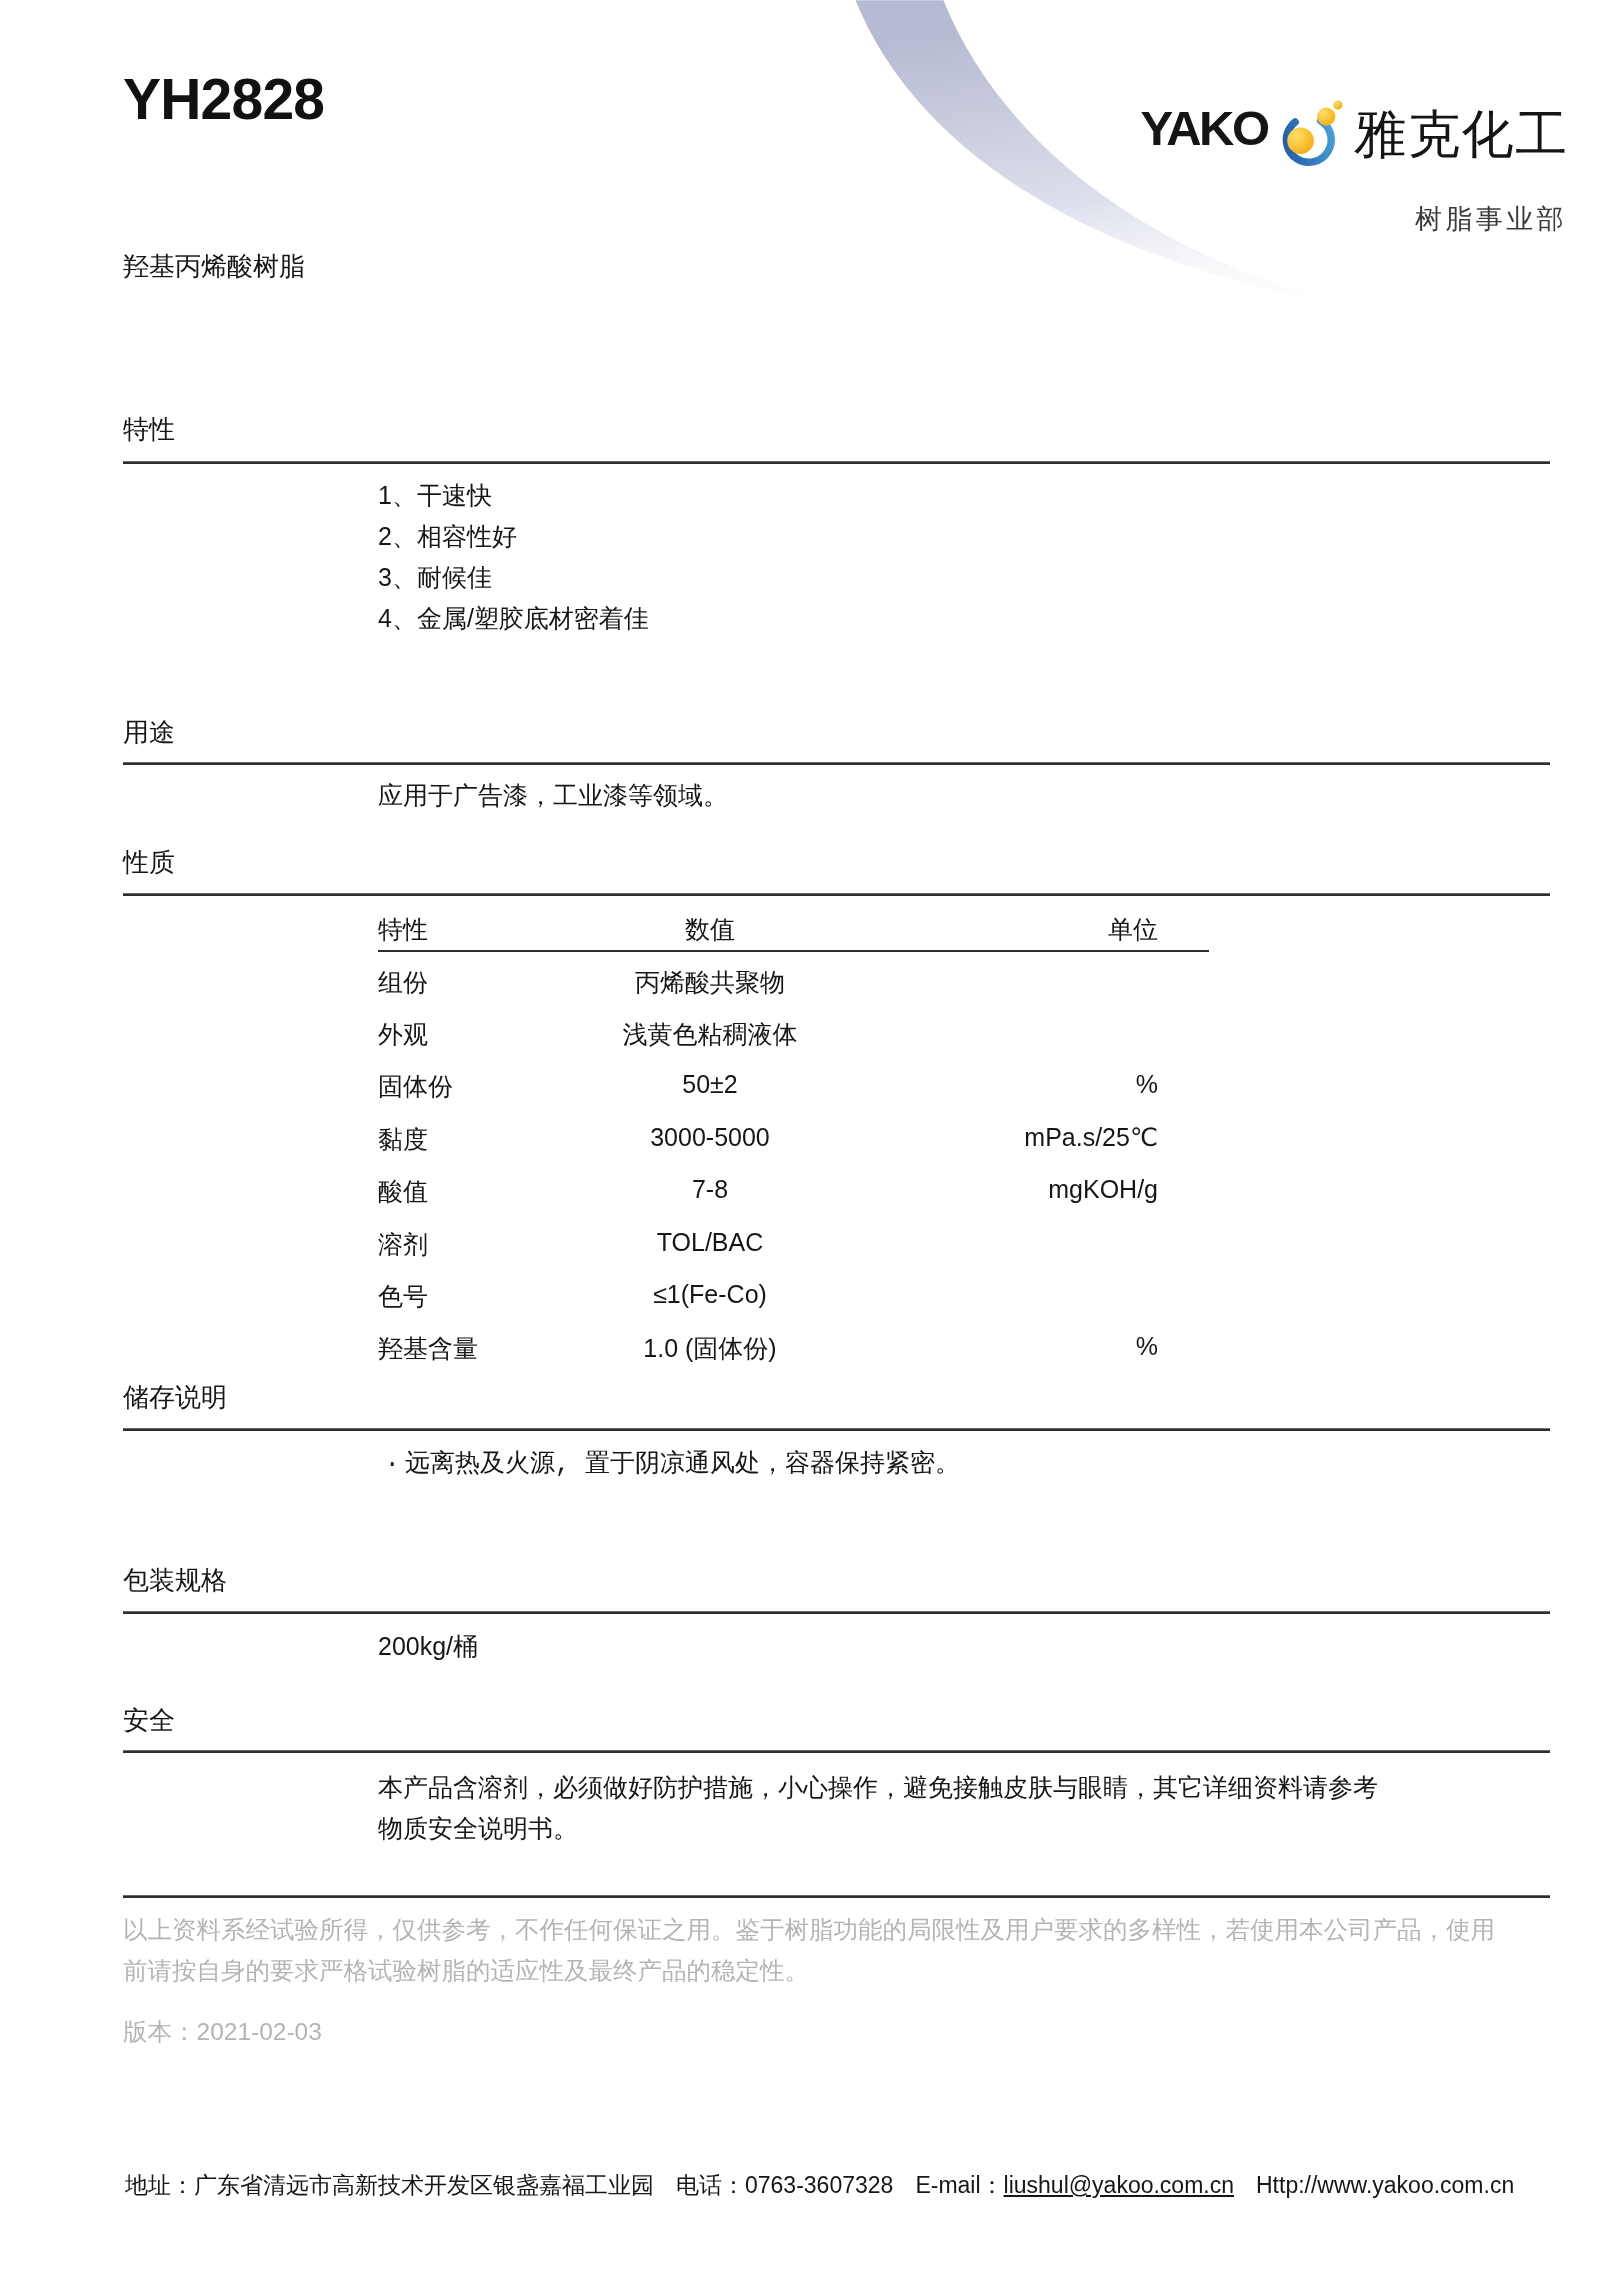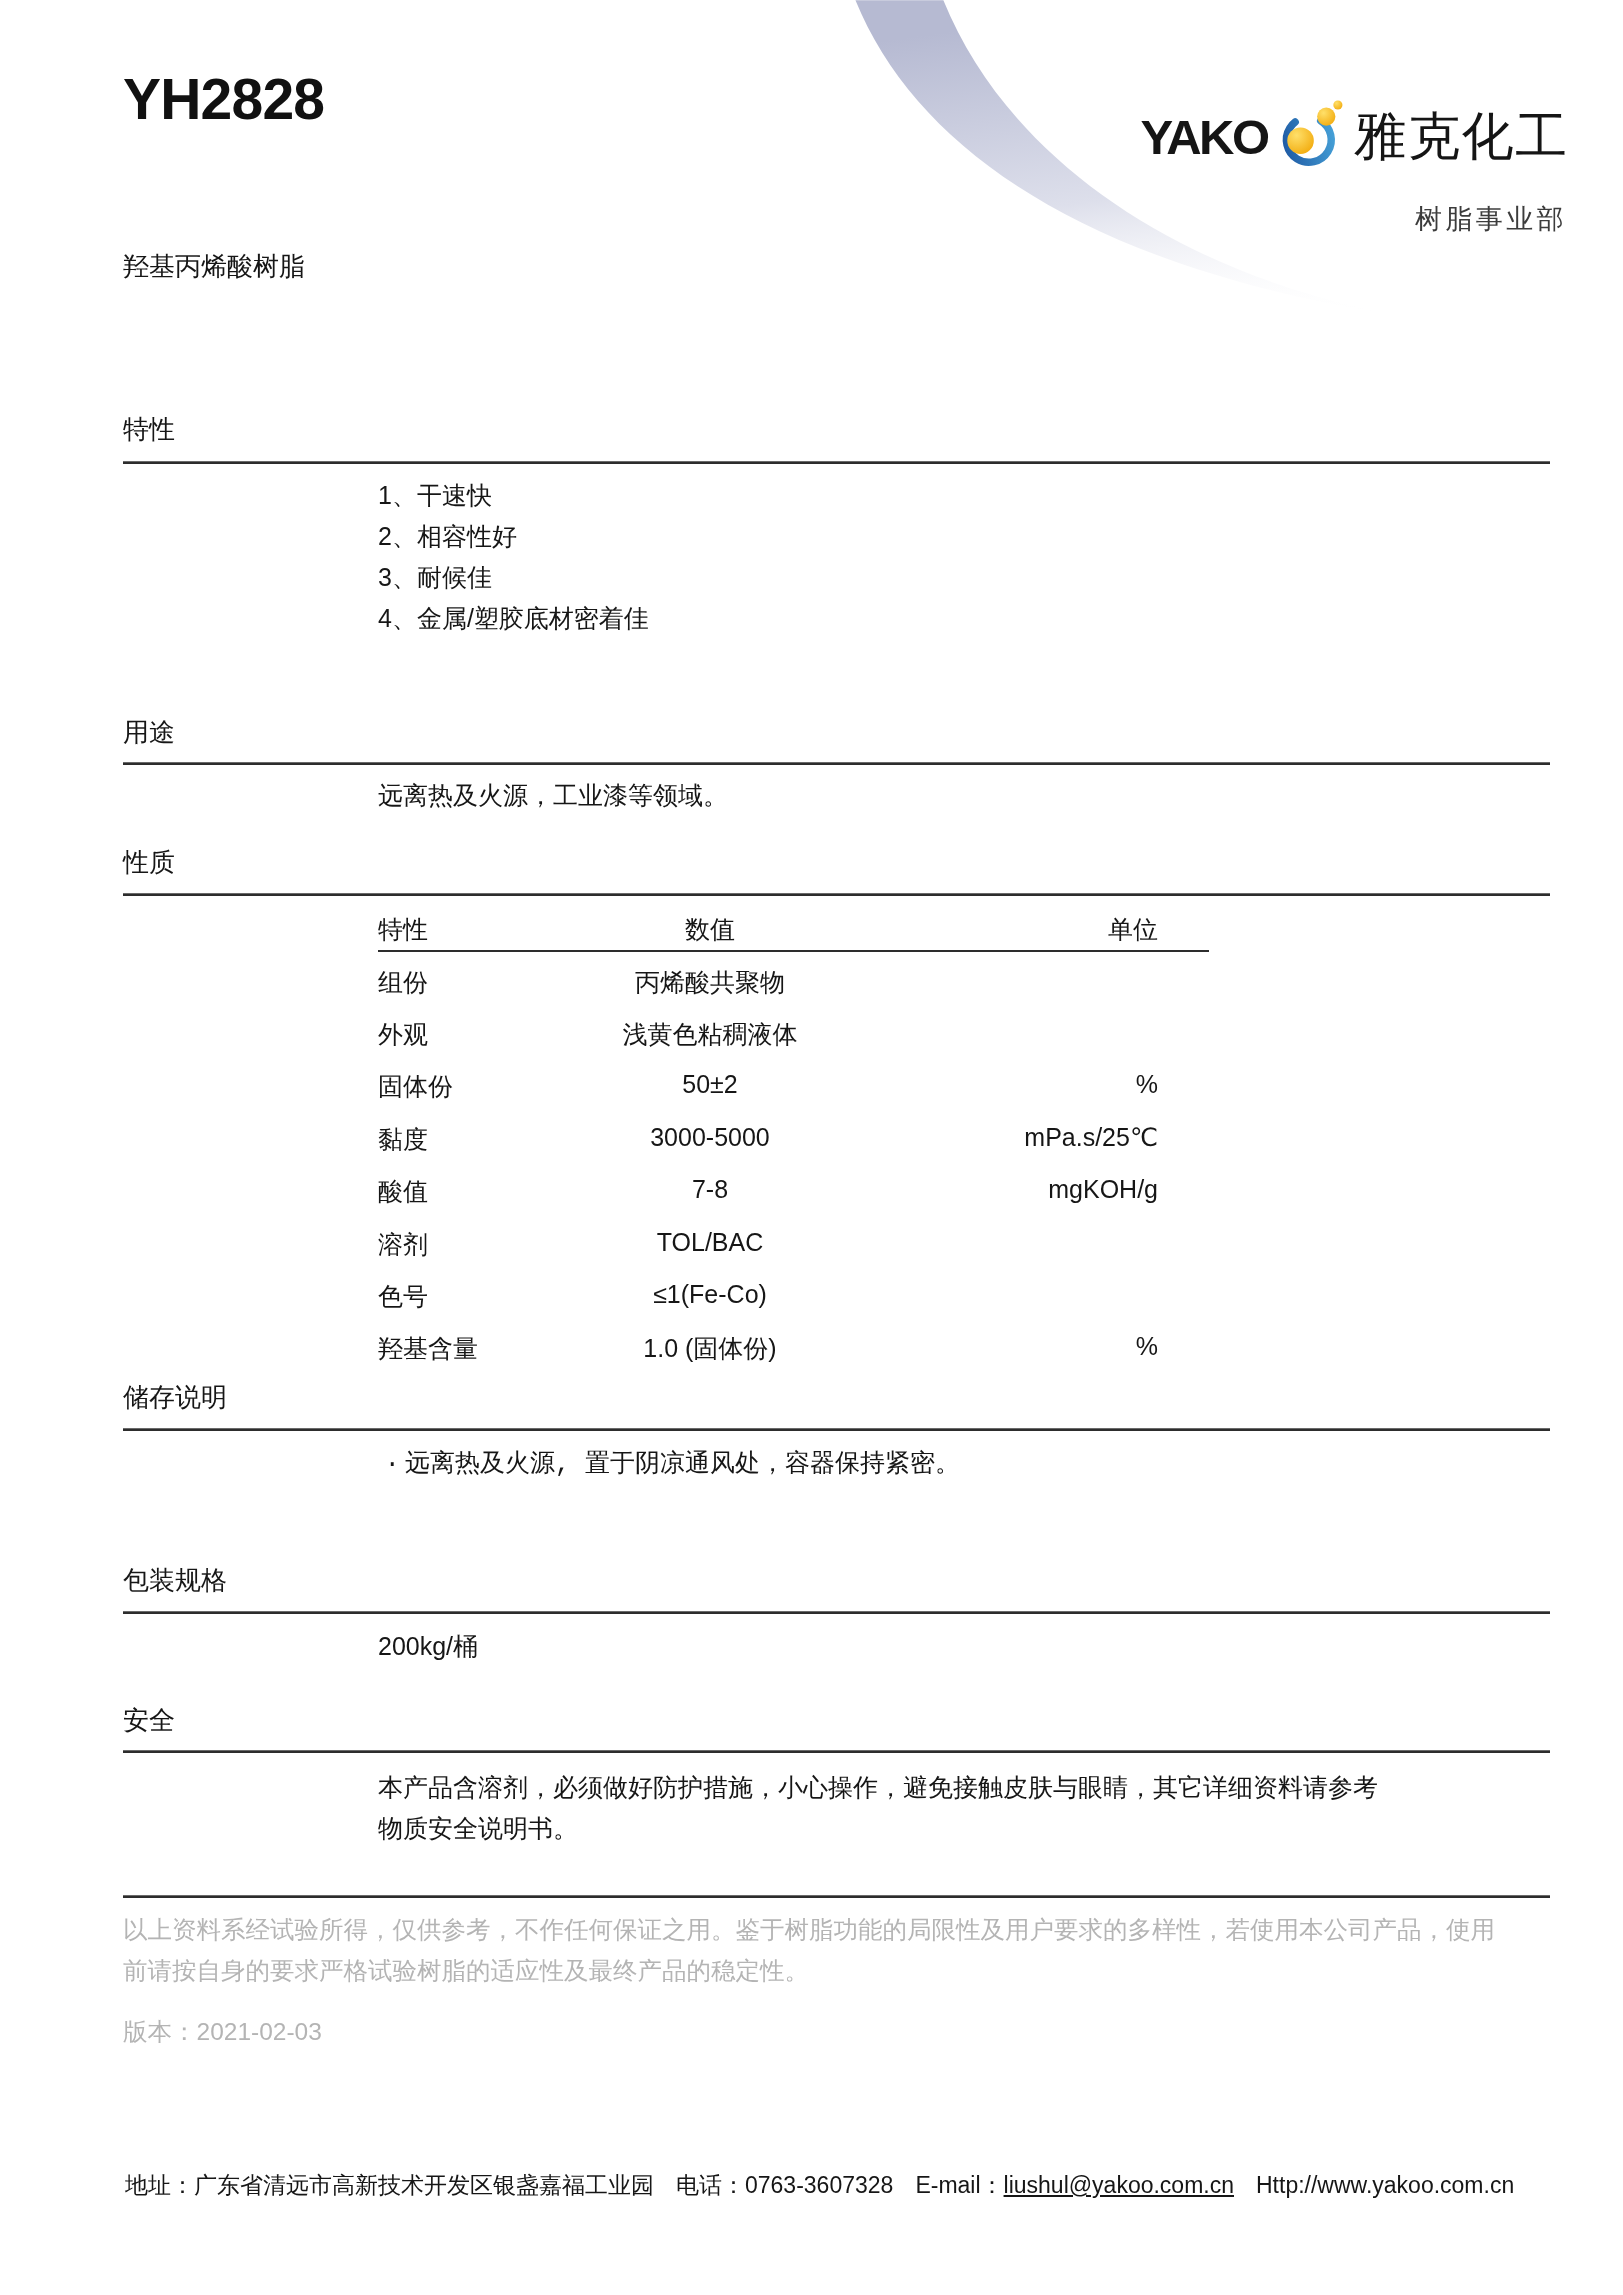--- a/index.html
+++ b/index.html
@@ -14,21 +14,21 @@
     padding-left:44px;
   }
   .swoosh{position:absolute;top:0;left:0;pointer-events:none;}
   .title{
     position:absolute;left:123px;top:66px;
     font-size:57px;font-weight:700;letter-spacing:-0.8px;color:#111;
   }
   .subtitle{position:absolute;left:123px;top:249px;font-size:26px;color:#161616;}
   .logo-row{
     position:absolute;top:100px;right:98px;
-    display:flex;align-items:center;gap:6.8px;height:73px;
+    display:flex;align-items:flex-start;gap:6.8px;height:73px;
   }
   .logo-yako{font-size:49px;font-weight:900;letter-spacing:-2.5px;color:#151515;}
   .logo-company{font-size:52px;font-weight:400;letter-spacing:1.7px;color:#151515;}
   .division{
     position:absolute;top:201px;right:100px;
     font-size:27px;letter-spacing:3.4px;color:#3c3c3c;
   }
   .sec-head{position:absolute;left:123px;font-size:26px;color:#161616;}
   .rule{
     position:absolute;left:123px;width:1427px;height:2.5px;
@@ -103,21 +103,21 @@
   <div class="rule" style="top:461px"></div>
   <div class="list-block" style="top:475px">
     <div class="line">1、干速快</div>
     <div class="line">2、相容性好</div>
     <div class="line">3、耐候佳</div>
     <div class="line">4、金属/塑胶底材密着佳</div>
   </div>
 
   <div class="sec-head" style="top:715px">用途</div>
   <div class="rule" style="top:762px"></div>
-  <div class="body-text" style="top:779px">远离热及火源，工业漆等领域。</div>
+  <div class="body-text" style="top:779px">应用于广告漆，工业漆等领域。</div>
 
   <div class="sec-head" style="top:845px">性质</div>
   <div class="rule" style="top:893px"></div>
 
   <div class="trow" style="top:913px">
     <div class="c1">特性</div>
     <div class="c2">数值</div>
     <div class="c3">单位</div>
   </div>
   <div class="thead-rule" style="top:950px"></div>

